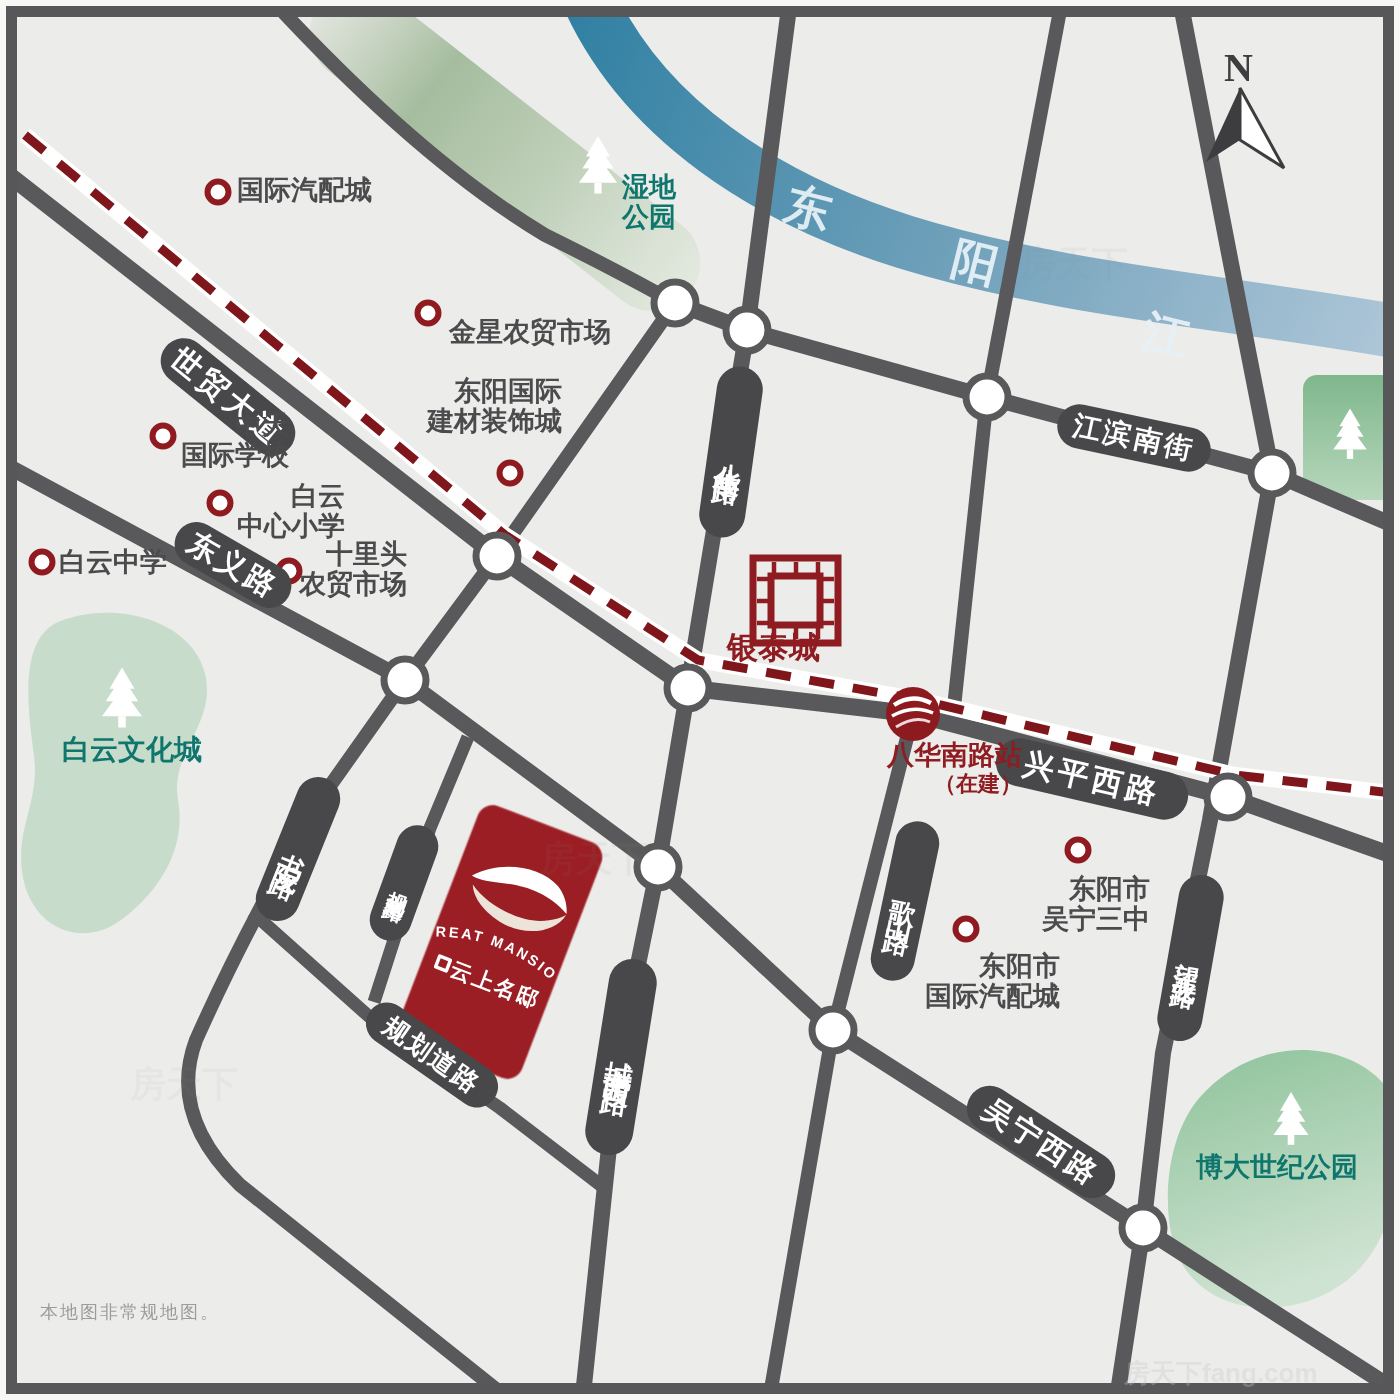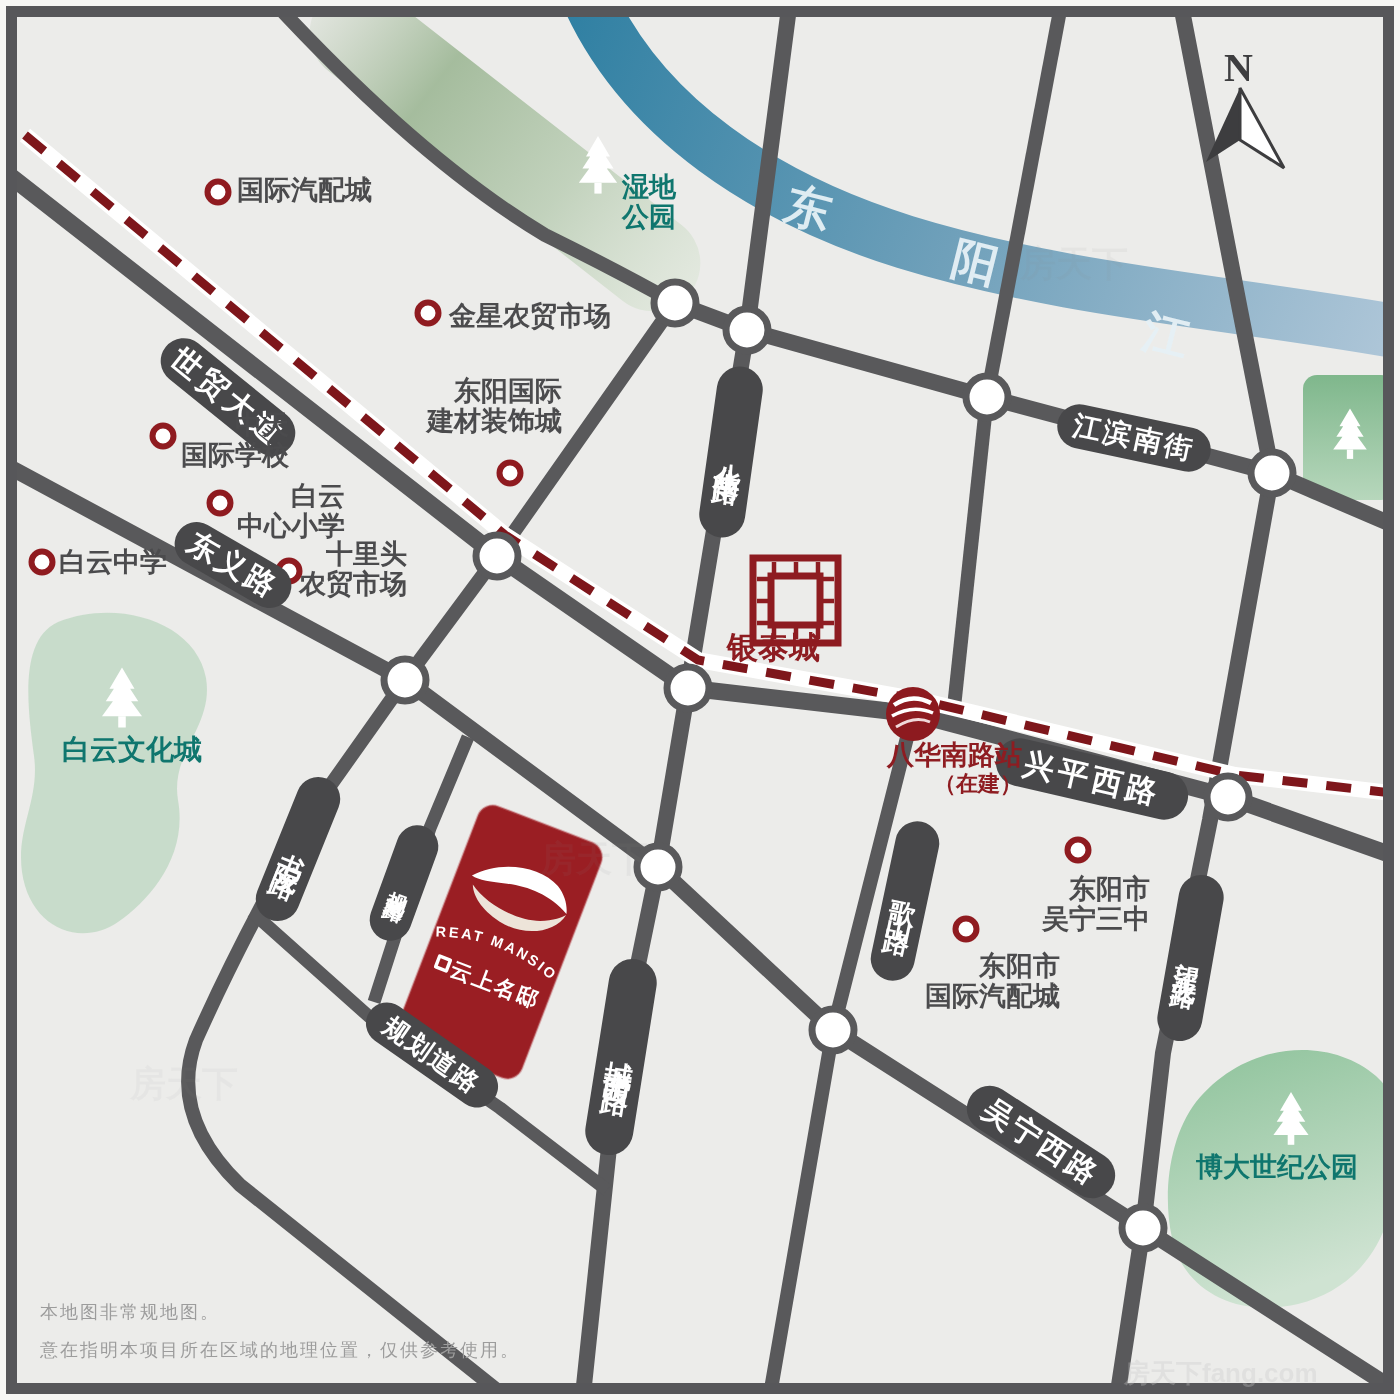--- a/index.html
+++ b/index.html
@@ -183,21 +183,21 @@
   <div class="pill" style="left:957px;top:1119px;width:168px;height:46px;font-size:30px;letter-spacing:3px;transform:rotate(33deg)">吴宁西路</div>
 
   <div class="lbl white" style="left:622px;top:172px">
     <div>湿地</div>
     <div>公园</div>
   </div>
   <div class="lbl white" style="left:62px;top:735px;font-size:28px">白云文化城</div>
   <div class="lbl white" style="left:1196px;top:1152px;font-size:27px">博大世纪公园</div>
 
   <div class="lbl" style="left:237px;top:175px">国际汽配城</div>
-  <div class="lbl" style="left:449px;top:301px">金星农贸市场</div>
+  <div class="lbl" style="left:449px;top:317px">金星农贸市场</div>
   <div class="lbl" style="left:427px;top:376px">
     <div>东阳国际</div>
     <div>建材装饰城</div>
   </div>
   <div class="lbl" style="left:181px;top:410px">
     <div>中天</div>
     <div>国际学校</div>
   </div>
   <div class="lbl" style="left:237px;top:481px">
     <div>白云</div>
@@ -215,21 +215,20 @@
   <div class="lbl" style="left:925px;top:951px">
     <div>东阳市</div>
     <div>国际汽配城</div>
   </div>
 
   <div class="lbl red" style="left:727px;top:633px;font-size:31px">银泰城</div>
   <div class="lbl red center" style="left:782px;top:740px;width:240px;font-size:27px">八华南路站</div>
   <div class="lbl red center" style="left:782px;top:769px;width:240px;font-size:22px">（在建）</div>
 
   <div class="disc" style="left:40px;top:1300px">本地图非常规地图。</div>
-  <div class="disc" style="left:40px;top:1338px">意在指明本项目所在区域的地理位置，仅供参考使用。</div>
 
   <div class="wm" style="left:540px;top:835px;font-size:36px;opacity:.08">房天下</div>
   <div class="wm" style="left:1020px;top:240px;font-size:36px;opacity:.07">房天下</div>
   <div class="wm" style="left:130px;top:1060px;font-size:36px;opacity:.06">房天下</div>
   <div class="wm" style="left:1124px;top:1356px;font-size:26px;opacity:.32;color:#C9C9C9">房天下fang.com</div>
 </div>
 
 </div>
 
 </body></html>

